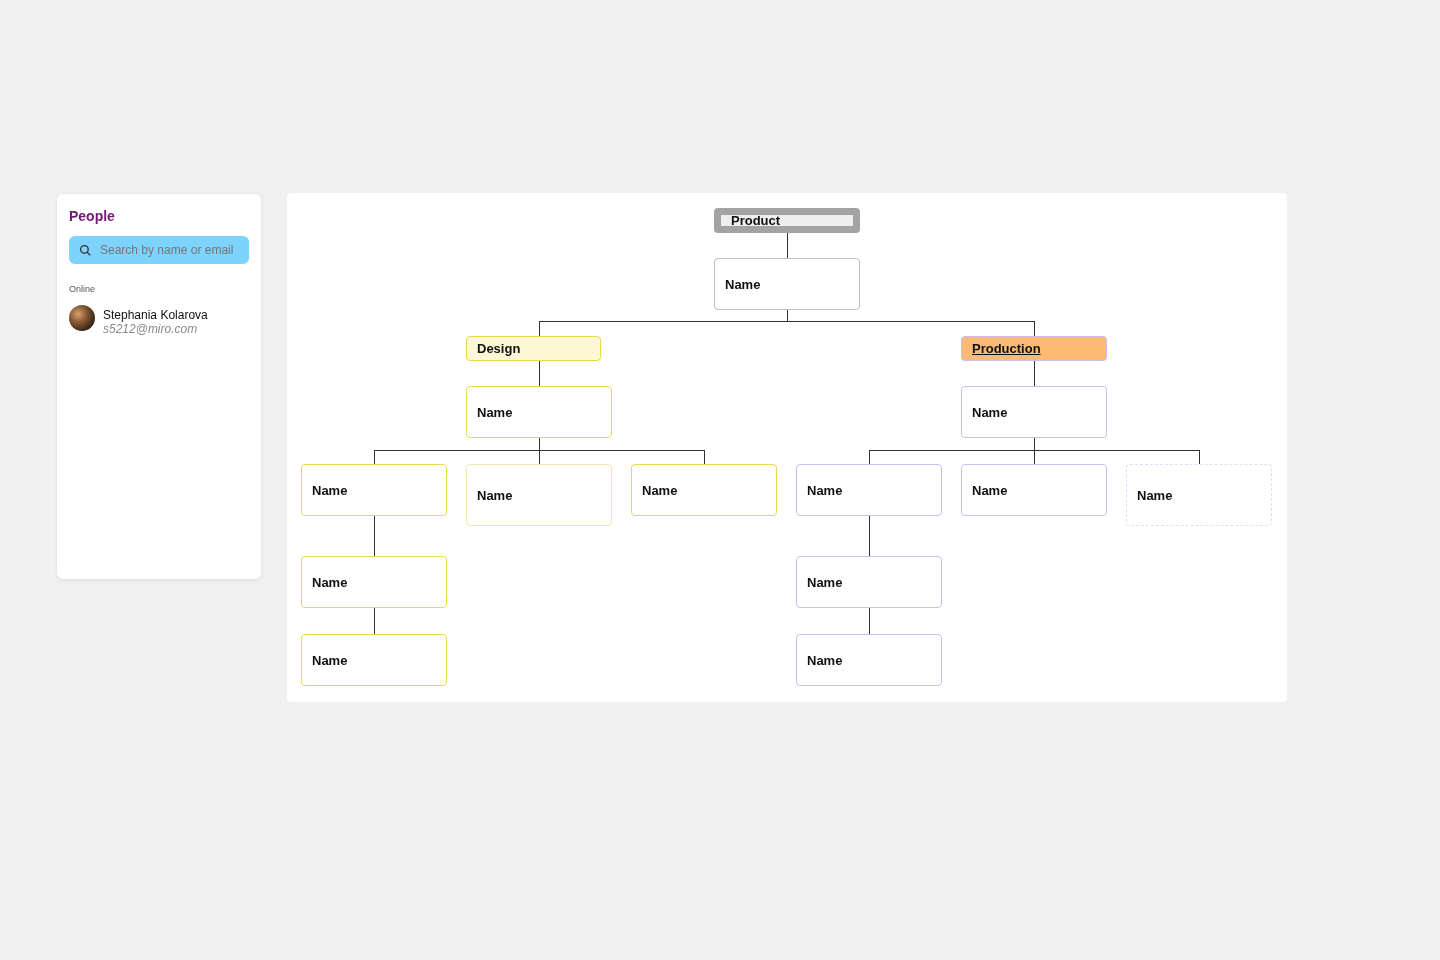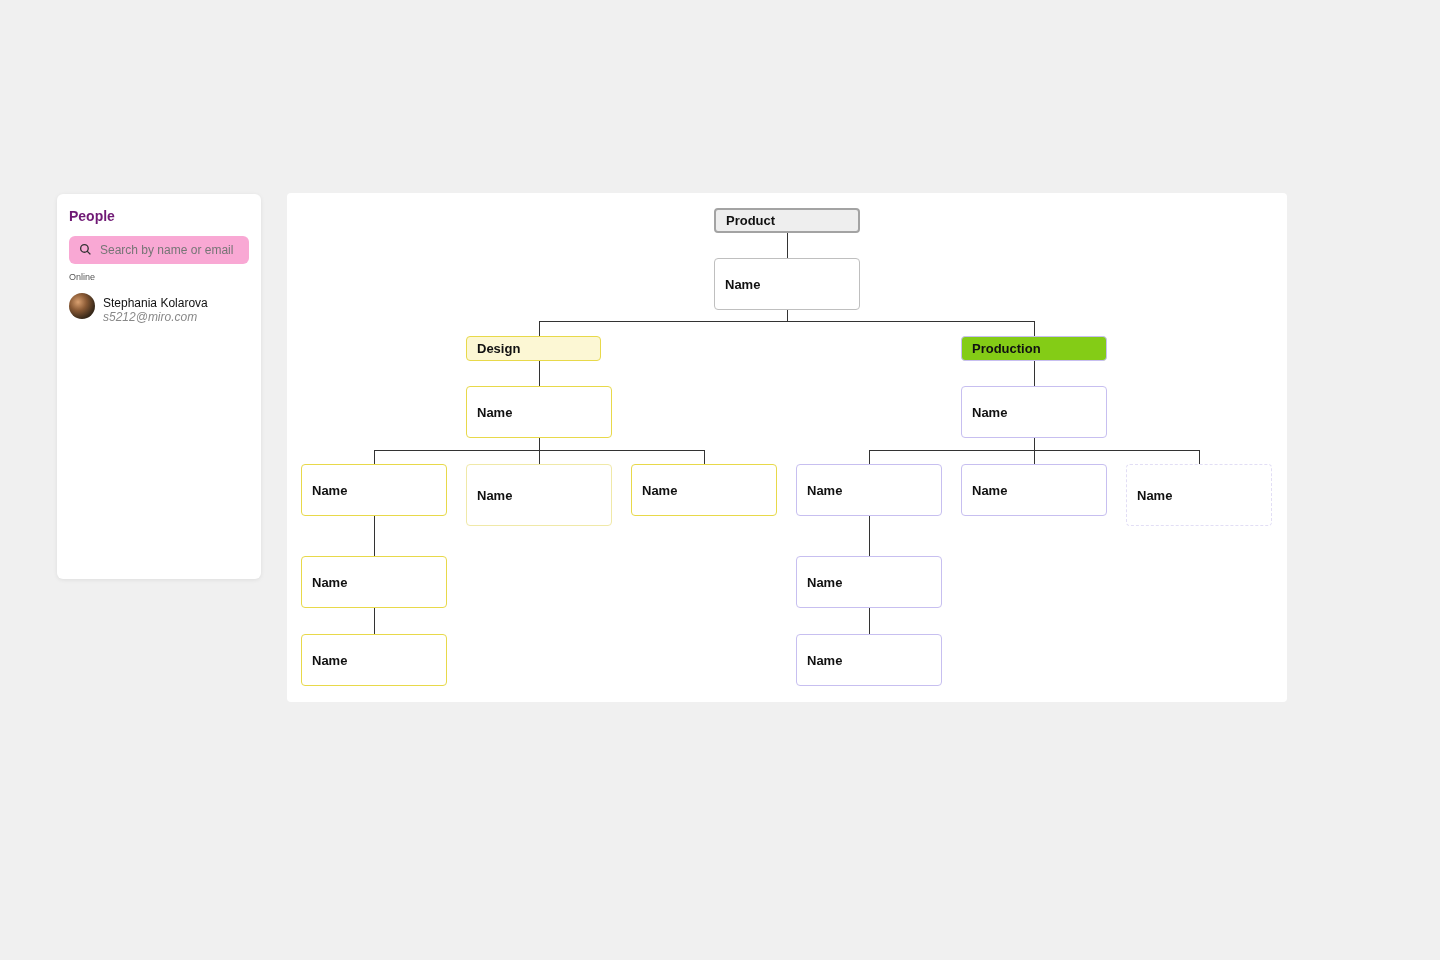--- a/index.html
+++ b/index.html
@@ -23,25 +23,25 @@
     padding: 14px 12px;
   }
   .sidebar-title {
     font-size: 14px;
     font-weight: 700;
     color: #701a75;
     margin-bottom: 12px;
   }
   .search-box {
     display: flex;
-    align-items: flex-start;
-    background: #f9a8d4;
+    align-items: center;
+    background: #7dd3fc;
     border-radius: 6px;
     padding: 7px 10px;
-    margin-bottom: 8px;
+    margin-bottom: 20px;
   }
   .search-icon svg { display: block; }
   .search-input {
     border: none;
     background: transparent;
     outline: none;
     font-size: 12px;
     color: #666;
     margin-left: 8px;
     width: 100%;
@@ -93,23 +93,23 @@
     display: flex;
     align-items: center;
     font-weight: 700;
     font-size: 13px;
     color: #111;
   }
   .node.small { height: 25px; }
   .node.big   { height: 52px; }
   .node.med   { height: 62px; }
 
-  .gray   { background: #eeeeee; border: 2px solid #a3a3a3; }
+  .gray   { background: #eeeeee; border: 7px solid #a3a3a3; }
   .yellow-header { background: #fcf7d4; border: 1px solid #e8d94a; }
-  .purple-header { background: #84cc16; border: 1px solid #c7bff0; }
+  .purple-header { background: #fdba74; border: 1px solid #c7bff0; text-decoration: underline; }
   .yellow { background: #fff; border: 1px solid #e8d94a; }
   .yellow-faint { background: #fff; border: 1px solid #f0e9a8; }
   .purple { background: #fff; border: 1px solid #c7bff0; }
   .purple-faint { background: #fff; border: 1px dashed #e2def5; }
 
   
   .line { position: absolute; background: #333; }
   .line.h { height: 1px; }
   .line.v { width: 1px; }
 </style>

